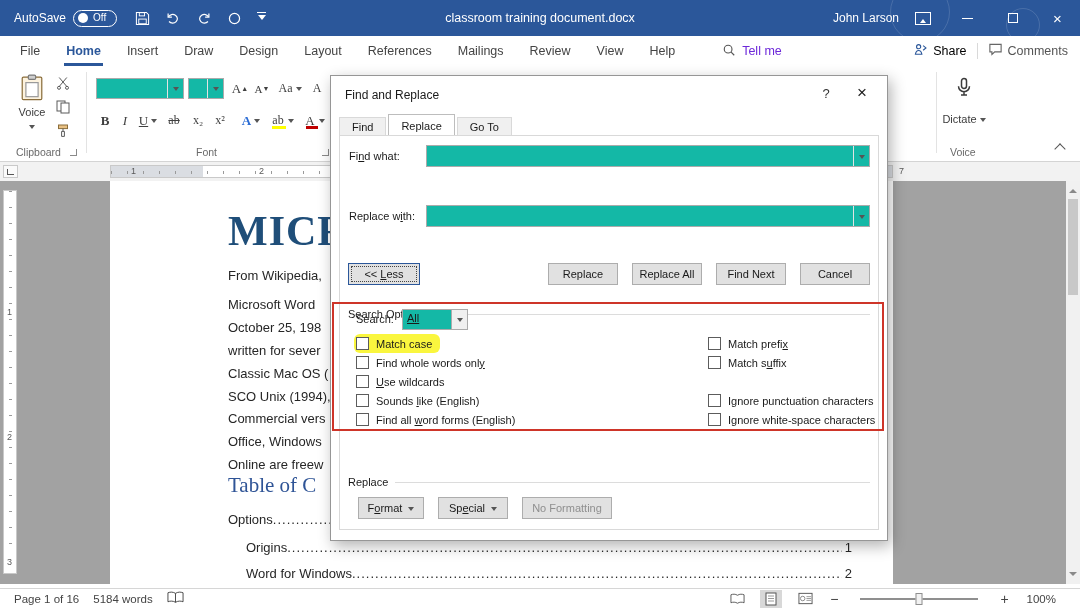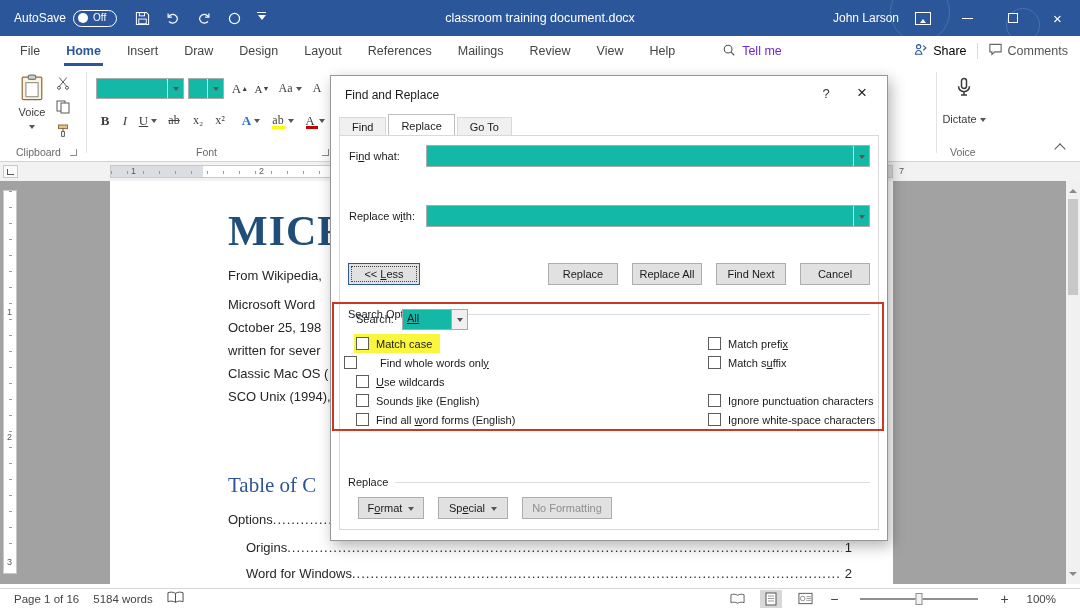--- a/index.html
+++ b/index.html
@@ -124,21 +124,21 @@
   .dcombo { position:absolute; left:86px; right:8px; height:22px; }
   .btn { position:absolute; height:22px; background:#e1e1e1; border:1px solid #adadad;
          font:11px "Liberation Sans","DejaVu Sans",sans-serif; color:#1a1a1a; padding:0; text-align:center; }
   .btn.focus { border-color:#2b579a; outline:1px dotted #444; outline-offset:-4px; }
   .btn.disabled { color:#8f8f8f; }
   .ddbtn { display:flex; align-items:center; justify-content:center; gap:6px; }
   .grp-hdr { position:absolute; left:8px; right:8px; display:flex; align-items:center; gap:7px; font-size:11px; }
   .grp-hdr::after { content:""; flex:1; border-top:1px solid #dcdcdc; }
   .opt { position:absolute; display:flex; align-items:center; height:15px; }
   .cb { width:13px; height:13px; border:1px solid #5c5c5c; background:#fff; margin-right:7px; flex:none; }
-  .opt.hl { background:#faf63e; padding:2px 8px 2px 2px; margin:-2px 0 0 -2px; height:19px; }
+  .opt.hl { background:#faf63e; padding:2px 8px 2px 2px; margin:-2px 0 0 -2px; height:19px;border-radius:6px; }
   .scombo { position:absolute; width:66px; height:21px; }
   .red-box { position:absolute; left:332px; top:302px; width:552px; height:129px;
              border:2px solid #ce3529; z-index:60; pointer-events:none; }
 </style>
 </head>
 <body>
 
 <div class="app">
 
   <div class="titlebar">
@@ -359,20 +359,25 @@
 
     <div class="dtxt dhead" style="top:26px;">MICR</div>
     <div class="dtxt" style="top:87px;">From Wikipedia,</div>
     <div class="dtxt plines" style="top:112px;">
       <div>Microsoft Word</div>
       <div>October 25, 198</div>
       <div>written for sever</div>
       <div>Classic Mac OS (</div>
       <div>SCO Unix (1994),</div>
     </div>
+    <div class="dtxt plines" style="top:226px;">
+      <div>Commercial vers</div>
+      <div>Office, Windows</div>
+      <div>Online are freew</div>
+    </div>
     <div class="dtxt dhead2" style="top:292px;">Table of C</div>
     <div class="dtxt toc-line" style="top:331px; width:620px;">
       <span>Options</span>
         <span class="dots"></span>
         <span class="pg"></span>
     </div>
     <div class="dtxt toc-line" style="top:359px; left:246px; width:606px;">
       <span>Origins</span>
         <span class="dots"></span>
         <span class="pg">1</span>
@@ -470,21 +475,21 @@
         <span class="val">All</span>
         <span class="arr" style="background:#f0f0f0; border-left:1px solid #ababab;">
             <span class="caret"></span>
           </span>
       </div>
 
       <label class="opt hl" style="left:16px; top:200px;">
         <span class="cb"></span>
         <span>Match case</span>
       </label>
-      <label class="opt" style="left:4px; top:219px;gap:16px;">
+      <label class="opt" style="left:16px; top:219px;">
         <span class="cb"></span>
         <span>Find whole words onl<u>y</u></span>
       </label>
       <label class="opt" style="left:16px; top:238px;">
         <span class="cb"></span>
         <span><u>U</u>se wildcards</span>
       </label>
       <label class="opt" style="left:16px; top:257px;">
         <span class="cb"></span>
         <span>Sounds <u>l</u>ike (English)</span>

